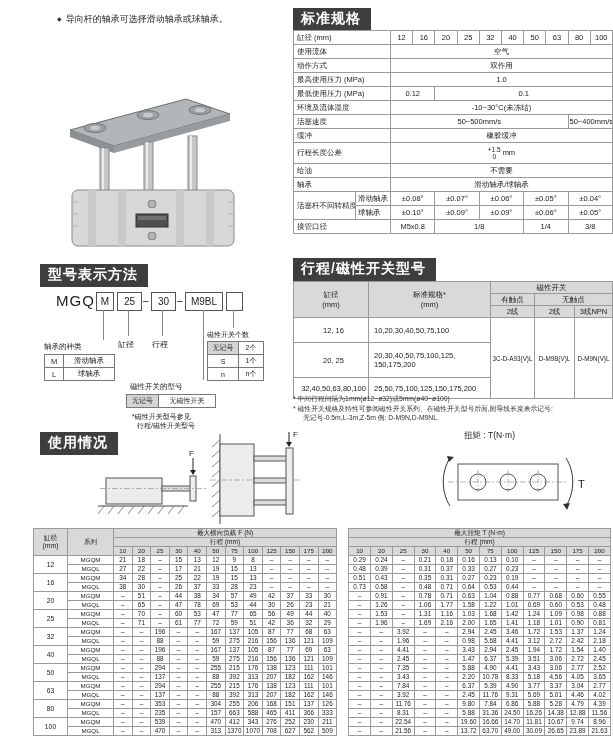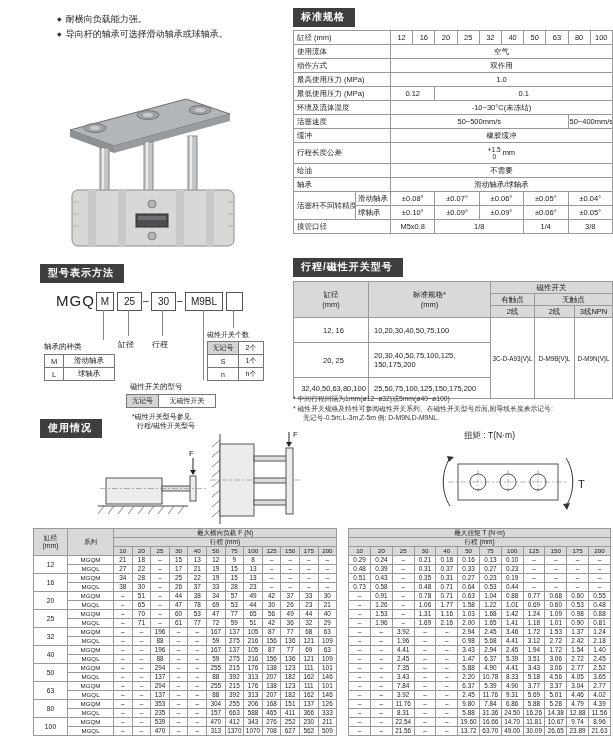--- a/index.html
+++ b/index.html
@@ -1,18 +1,18 @@
 <!DOCTYPE html>
 <html><head>
 <meta charset="utf-8">
 <style>
   html,body{margin:0;padding:0;}
   body{width:613px;height:749px;position:relative;background:#ffffff;color:#222;
        font-family:"Liberation Sans","DejaVu Sans",sans-serif;overflow:hidden;}
-  .bar{position:absolute;background:#3e3e40;color:#fff;font-size:10px;font-weight:bold;
+  .bar{position:absolute;background:#3e3e40;color:#fff;font-size:14px;font-weight:bold;
        padding:2px 10px 3px 8px;letter-spacing:1px;white-space:nowrap;}
   
   .features{position:absolute;left:57px;top:12px;font-size:9px;line-height:15px;}
   .features div::before{content:"◆";font-size:6px;vertical-align:1px;margin-right:4px;color:#333;}
   
   table{border-collapse:collapse;table-layout:fixed;}
   td{border:1px solid #9a9a9a;text-align:center;overflow:hidden;vertical-align:middle;}
   
   .spec{position:absolute;left:293px;top:30px;width:319px;font-size:7.5px;}
   .spec td{height:13px;padding:0 1px;line-height:1.05;}
@@ -53,21 +53,20 @@
   .load .lh{background:#d9d9d9;font-size:6.6px;}
   .load .sn{font-size:6.2px;}
   .load .sp{border-top:none;border-bottom:none;border-left:none;border-right:none;background:#fff;}
   .load .bore{font-size:6.8px;}
   .load .series{font-size:6.2px;}
 </style>
 </head>
 <body>
 
 <div class="features">
-  <div>耐横向负载能力强。</div>
   <div>导向杆的轴承可选择滑动轴承或球轴承。</div>
 </div>
 
 <svg style="left:48px;top:86px" width="195" height="168" viewBox="0 0 195 168">
   <polygon points="22,44 138,13 182,28 66,60" fill="#b2b6b8" stroke="#6a6e70" stroke-width="1"></polygon>
   <polygon points="22,44 66,60 66,67 22,51" fill="#8d9193"></polygon>
   <polygon points="66,60 182,28 182,35 66,67" fill="#989c9e"></polygon>
   <ellipse cx="47" cy="42" rx="11" ry="4.5" fill="#9da1a3" stroke="#777"></ellipse>
   <ellipse cx="100" cy="29" rx="11" ry="4.5" fill="#9da1a3" stroke="#777"></ellipse>
   <ellipse cx="152" cy="24" rx="11" ry="4.5" fill="#9da1a3" stroke="#777"></ellipse>
@@ -88,21 +87,21 @@
   <rect x="158" y="104" width="8" height="56" fill="#c9c9c7"></rect>
   <circle cx="104" cy="118" r="4" fill="#b3b5b7" stroke="#7c7e80"></circle>
   <circle cx="104" cy="150" r="4" fill="#b3b5b7" stroke="#7c7e80"></circle>
   <rect x="88" y="128" width="32" height="13" fill="#4c4e50" stroke="#2e3032"></rect>
   <rect x="90" y="130" width="28" height="4" fill="#6e7072"></rect>
 </svg>
 
 <div class="bar" style="left:293px;top:8px">标准规格</div>
 <div class="bar" style="left:40px;top:264px">型号表示方法</div>
 <div class="bar" style="left:293px;top:258px">行程/磁性开关型号</div>
-<div class="bar" style="left:40px;top:419px">使用情况</div>
+<div class="bar" style="left:40px;top:432px">使用情况</div>
 
 <table class="spec">
   <colgroup>
     <col style="width:62px">
       <col style="width:35px">
     <col style="width:22.2px">
       <col style="width:22.2px">
       <col style="width:22.2px">
       <col style="width:22.2px">
       <col style="width:22.2px">

